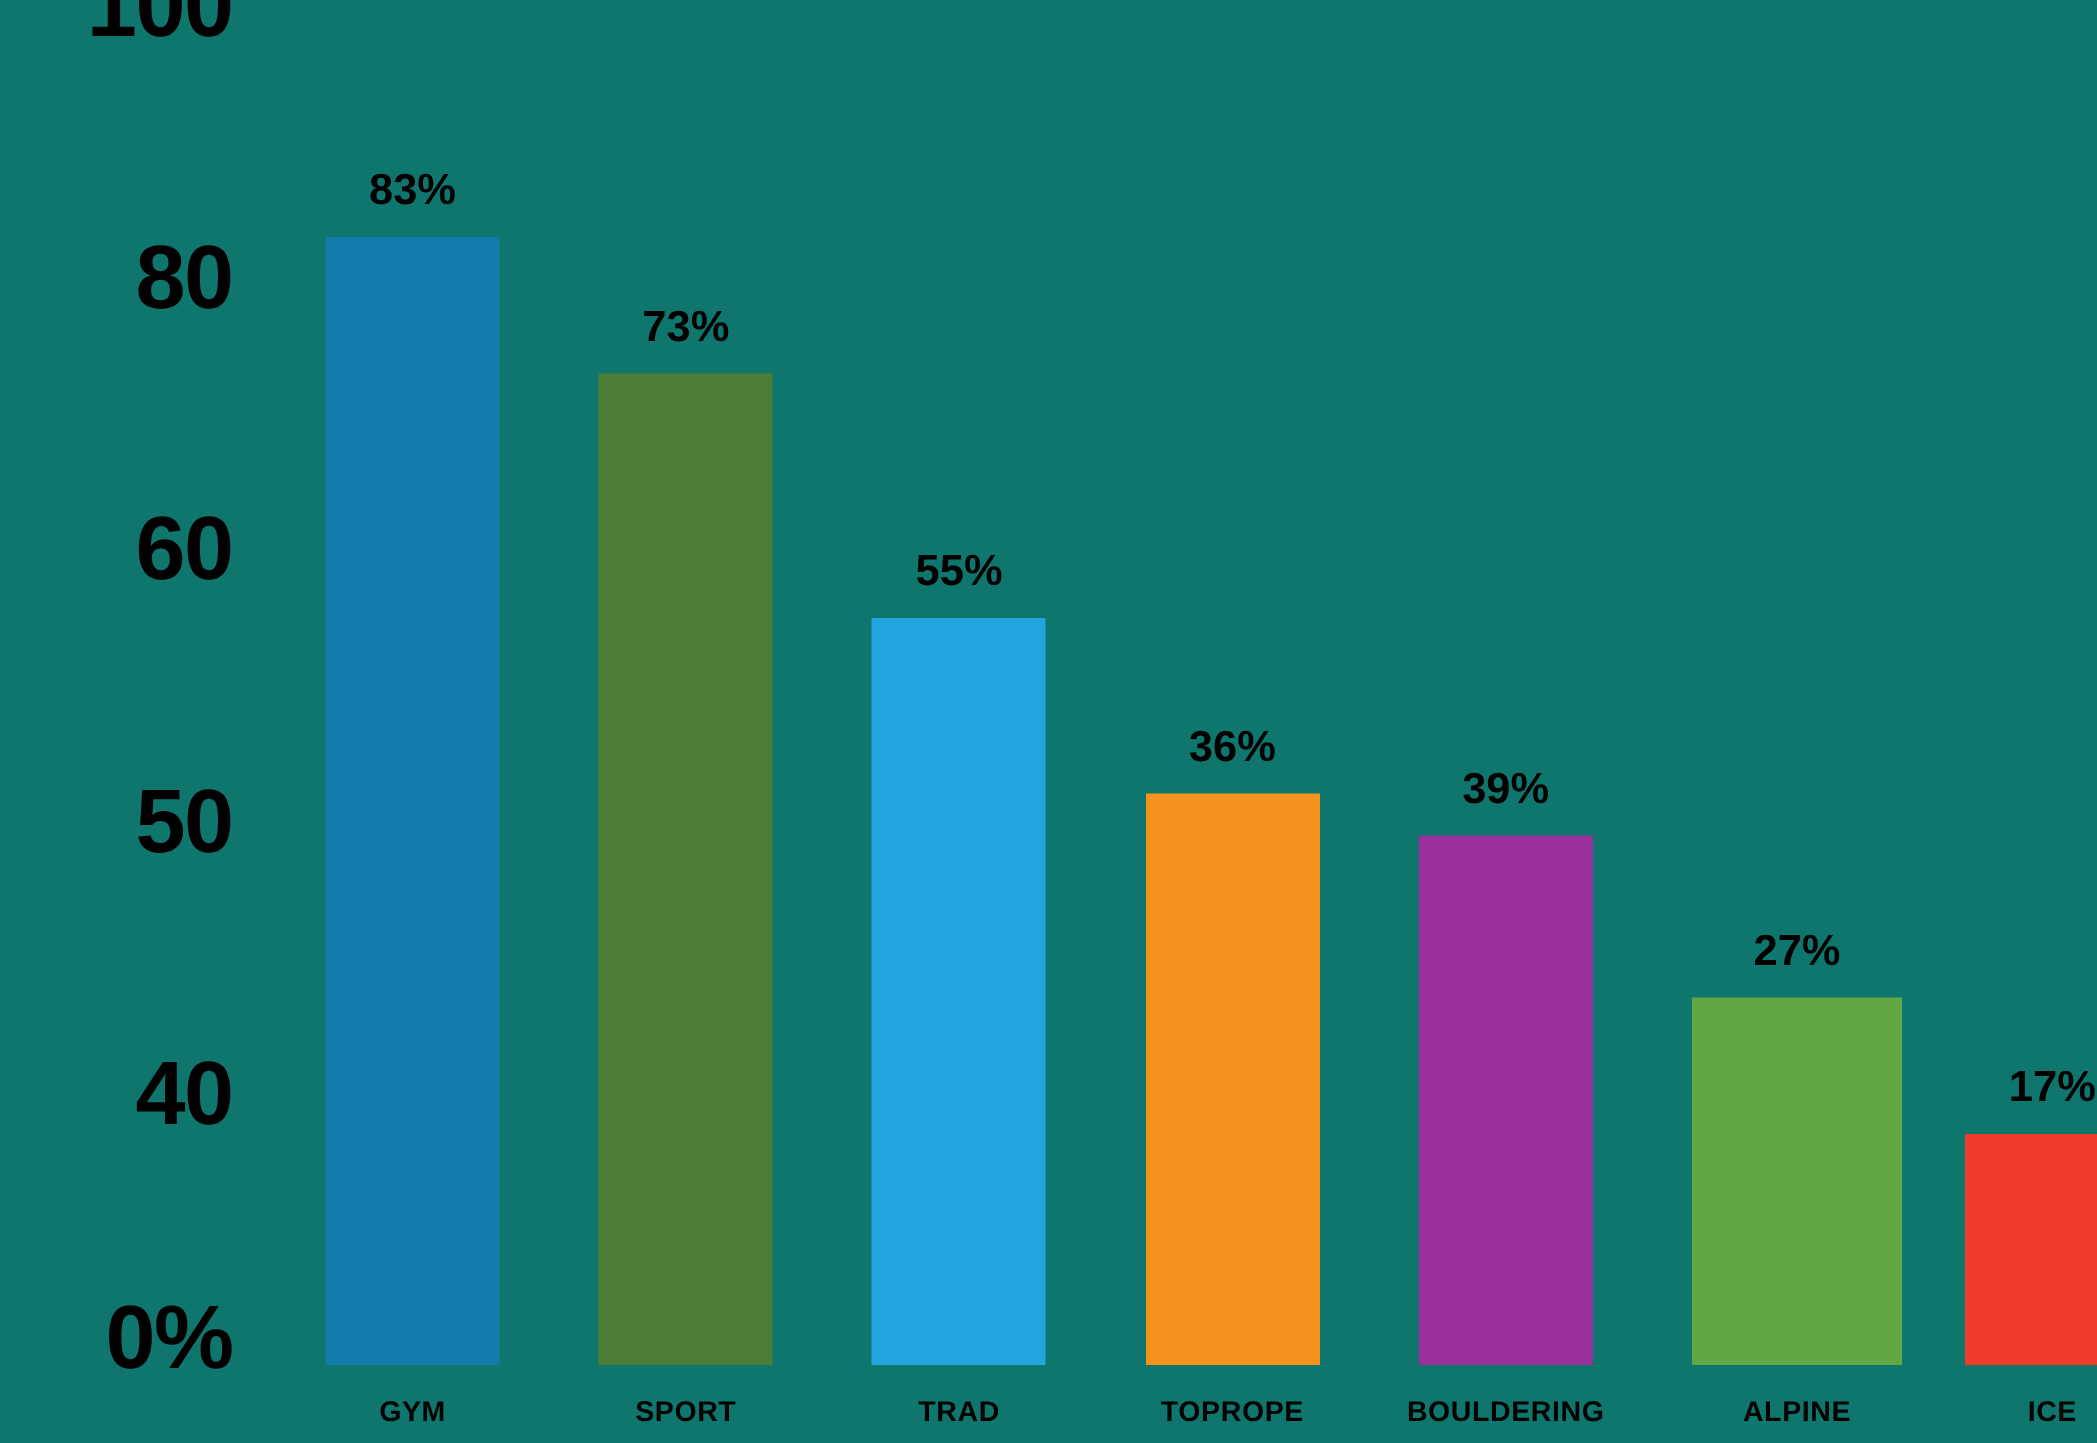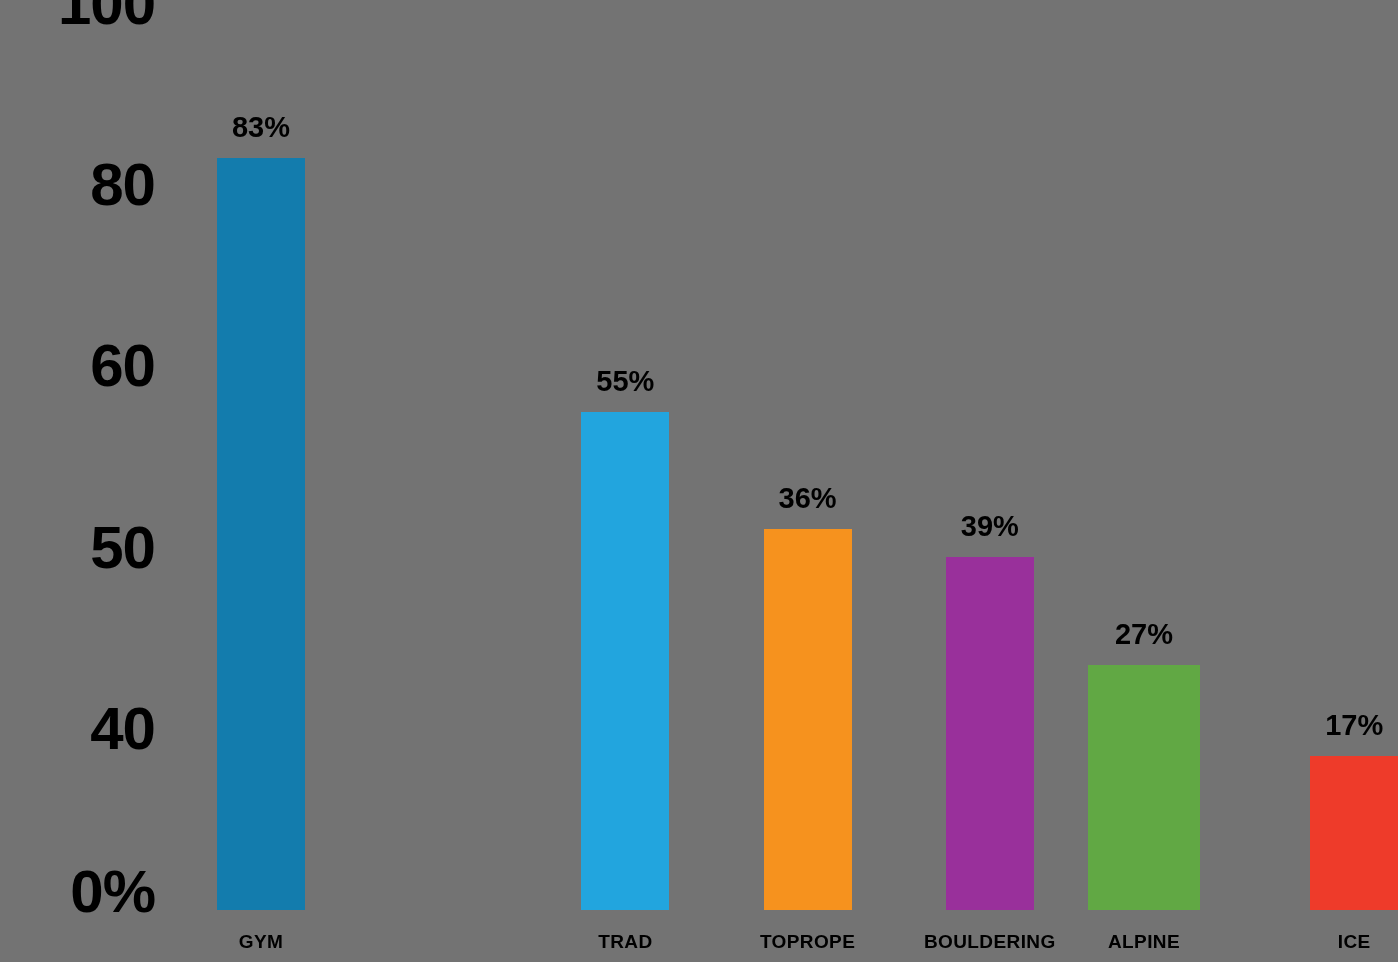--- a/index.html
+++ b/index.html
@@ -9,21 +9,21 @@
     background: #ffffff;
   }
   body {
     font-family: "Liberation Sans", sans-serif;
     -webkit-font-smoothing: antialiased;
   }
   #chart-root {
     position: relative;
     width: 1398px;
     height: 962px;
-    background: #737373;
+    background: #0f766e;
     overflow: hidden;
   }
 
   
   .y-axis {
     position: absolute;
     left: 0;
     top: 0;
     width: 175px;
     height: 962px;
@@ -46,20 +46,21 @@
   .plot-area {
     position: absolute;
     left: 0;
     top: 0;
     width: 1398px;
     height: 962px;
   }
   .bar-group {
     position: absolute;
     bottom: 52px;
+    padding-left: 28px;
   }
   .bar {
     position: absolute;
     bottom: 0;
     left: 0;
     width: 100%;
   }
   .bar-value {
     position: absolute;
     left: 50%;
@@ -99,36 +100,41 @@
       <div class="y-tick" style="top: 728.8px;">40</div>
       <div class="y-tick" style="top: 892px;">0%</div>
     </div>
 
   <div class="plot-area">
       <div class="bar-group" style="left: 217px; width: 88px; height: 751.98px;">
         <div class="bar" style="height: 751.98px; background: rgb(19, 124, 173);"></div>
         <div class="bar-value" style="bottom: 767.98px;">83%</div>
         <div class="bar-label">GYM</div>
       </div>
+      <div class="bar-group" style="left: 399.2px; width: 88px; height: 661.38px;">
+        <div class="bar" style="height: 661.38px; background: rgb(76, 125, 56);"></div>
+        <div class="bar-value" style="bottom: 677.38px;">73%</div>
+        <div class="bar-label">SPORT</div>
+      </div>
       <div class="bar-group" style="left: 581.4px; width: 88px; height: 498.3px; margin-top: 27px;">
         <div class="bar" style="height: 498.3px; background: rgb(34, 165, 222);"></div>
         <div class="bar-value" style="bottom: 514.3px;">55%</div>
         <div class="bar-label">TRAD</div>
       </div>
       <div class="bar-group" style="left: 763.6px; width: 88px; height: 380.52px;">
         <div class="bar" style="height: 380.52px; background: rgb(246, 146, 30);"></div>
         <div class="bar-value" style="bottom: 396.52px;">36%</div>
         <div class="bar-label">TOPROPE</div>
       </div>
       <div class="bar-group" style="left: 945.8px; width: 88px; height: 435px; text-align: center;">
         <div class="bar" style="height: 353.34px; background: rgb(153, 48, 155);"></div>
         <div class="bar-value" style="bottom: 369.34px;">39%</div>
         <div class="bar-label">BOULDERING</div>
       </div>
-      <div class="bar-group" style="left: 1088px; width: 112px; height: 244.62px;">
+      <div class="bar-group" style="left: 1128px; width: 112px; height: 244.62px;">
         <div class="bar" style="height: 244.62px; background: rgb(97, 168, 68);"></div>
         <div class="bar-value" style="bottom: 260.62px;">27%</div>
         <div class="bar-label">ALPINE</div>
       </div>
       <div class="bar-group" style="left: 1310.2px; width: 88px; height: 154.02px;">
         <div class="bar" style="height: 154.02px; background: rgb(238, 59, 42);"></div>
         <div class="bar-value" style="bottom: 170.02px; margin-top: 16px;">17%</div>
         <div class="bar-label">ICE</div>
       </div>
     </div>

